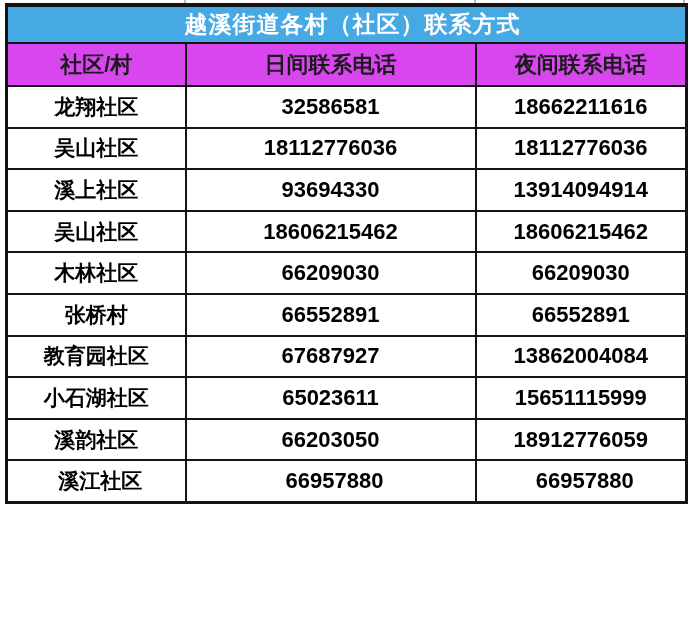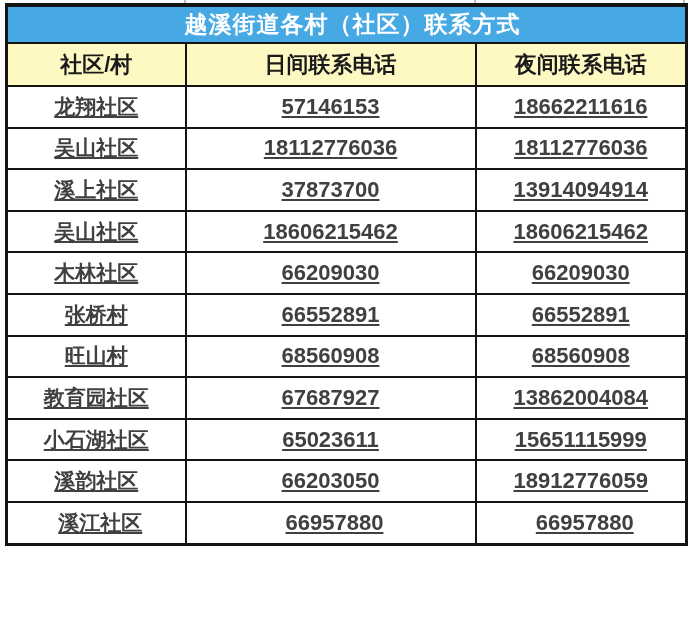--- a/index.html
+++ b/index.html
@@ -55,29 +55,28 @@
     height: 35px;
     font-size: 23px;
     font-weight: bold;
     letter-spacing: 1px;
   }
   th.head-cell {
     height: 41px;
     font-size: 22px;
     font-weight: bold;
     color: #1a1a1a;
-    background: #fef9c3;
+    background: #d946ef;
   }
   table.contact-table tbody td {
     height: 39.6px;
     font-size: 21px;
     font-weight: bold;
-    color: #404040;
+    color: #000000;
     background: #ffffff;
-    text-decoration: underline;
   }
   table.contact-table tbody td.phone { font-size: 22px; }
 </style>
 </head>
 <body>
 
 <div class="stage">
   <div class="top-tick tick-1"></div>
   <div class="top-tick tick-2"></div>
   <div class="top-tick tick-3"></div>
@@ -94,52 +93,47 @@
       </tr>
       <tr>
         <th class="head-cell">社区/村</th>
         <th class="head-cell">日间联系电话</th>
         <th class="head-cell">夜间联系电话</th>
       </tr>
     </thead>
     <tbody>
         <tr>
           <td>龙翔社区</td>
-          <td class="phone">57146153</td>
+          <td class="phone">32586581</td>
           <td class="phone">18662211616</td>
         </tr>
         <tr>
           <td>吴山社区</td>
           <td class="phone">18112776036</td>
           <td class="phone">18112776036</td>
         </tr>
         <tr>
           <td>溪上社区</td>
-          <td class="phone">37873700</td>
+          <td class="phone">93694330</td>
           <td class="phone">13914094914</td>
         </tr>
         <tr>
           <td>吴山社区</td>
           <td class="phone">18606215462</td>
           <td class="phone">18606215462</td>
         </tr>
         <tr>
           <td>木林社区</td>
           <td class="phone">66209030</td>
           <td class="phone">66209030</td>
         </tr>
         <tr>
           <td>张桥村</td>
           <td class="phone">66552891</td>
           <td class="phone">66552891</td>
-        </tr>
-        <tr>
-          <td>旺山村</td>
-          <td class="phone">68560908</td>
-          <td class="phone">68560908</td>
         </tr>
         <tr>
           <td>教育园社区</td>
           <td class="phone">67687927</td>
           <td class="phone">13862004084</td>
         </tr>
         <tr>
           <td>小石湖社区</td>
           <td class="phone">65023611</td>
           <td class="phone">15651115999</td>

